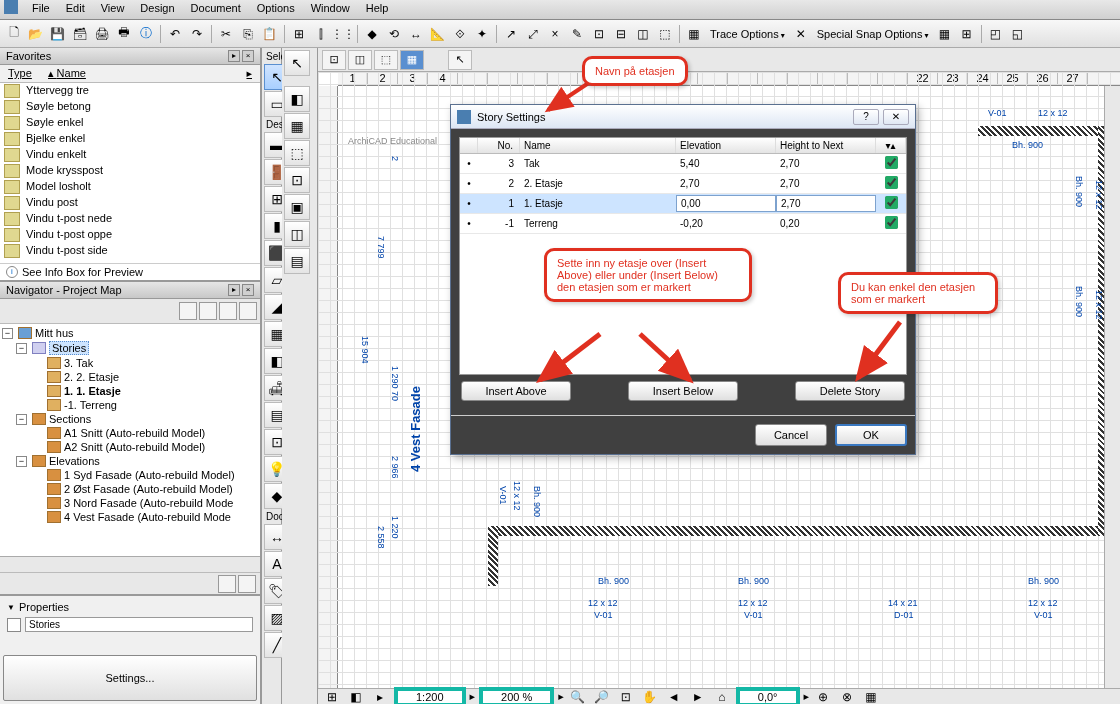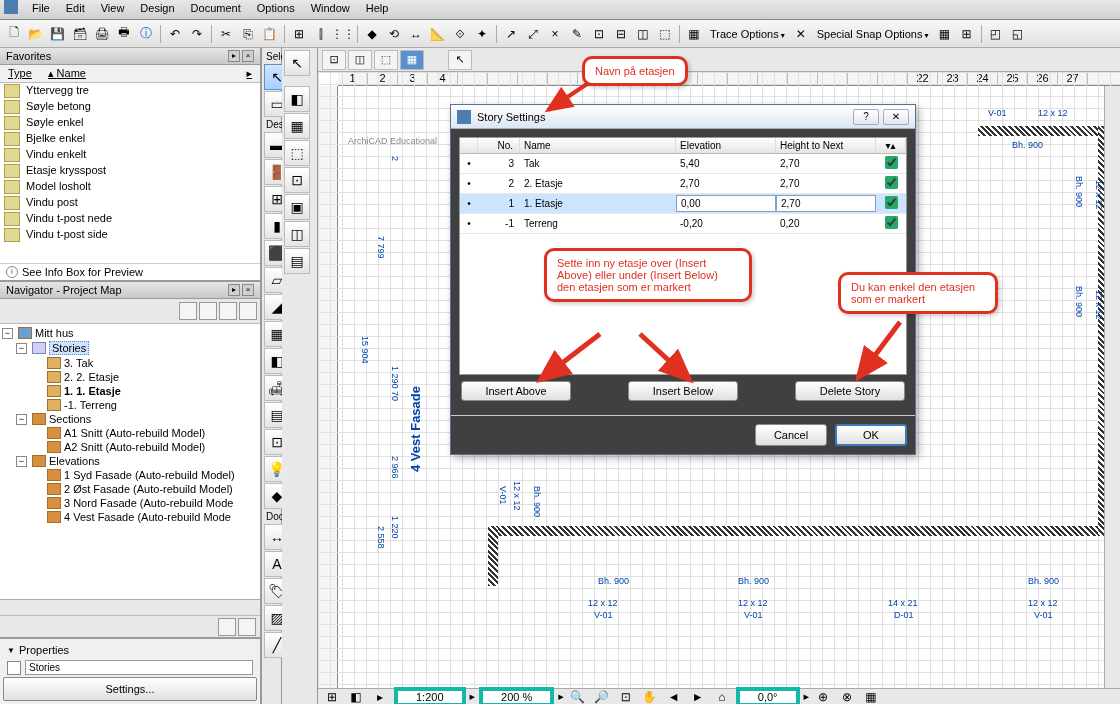--- a/index.html
+++ b/index.html
@@ -53,21 +53,21 @@
 .nav-bottom .nb { width:18px; height:18px; border:1px solid #999; background:#f4f4f4; }
 
 
 .props { border-top: 2px solid #999; }
 .props-body { padding: 3px; background: #f0f0f0; }
 .props-row { display: flex; align-items: center; padding: 2px 4px; }
 .props-row .tri { font-size: 8px; margin-right: 4px; }
 .props-input { display: flex; align-items: center; padding: 2px 4px; }
 .props-input .pi-icon { width:14px; height:14px; border:1px solid #888; margin-right:4px; background:#fff; }
 .props-input input { flex:1; border:1px solid #999; padding:1px 3px; font-size:10px; }
-.settings-btn { width: 100%; padding: 5px; margin-top: 0; background: linear-gradient(#fff,#e0e0e0); border: 1px solid #888; border-radius: 2px; }
+.settings-btn { width: 100%; padding: 16px; margin-top: 21px; background: linear-gradient(#fff,#e0e0e0); border: 1px solid #888; border-radius: 2px; }
 
 
 .toolbox { width: 20px; background: #e8e8e8; border-right: 1px solid #999; display: flex; flex-direction: column; padding: 2px; gap: 1px; }
 .toolbox .tx-label { font-size:10px; text-align:left; padding:1px 2px; }
 .toolbox .tx-btn { width: 26px; height: 26px; border: 1px solid #bbb; background: linear-gradient(#fff,#e4e4e4); display:flex; align-items:center; justify-content:center; font-size:14px; }
 .toolbox .tx-btn.sel { border-color:#5a8fd0; background: linear-gradient(#d0e4ff,#a8cfff); }
 
 
 .canvas-wrap { flex: 1; position: relative; background: #fff; overflow: hidden; }
 .canvas-topbar { height: 24px; background: #e8e8e8; border-bottom: 1px solid #aaa; display:flex; align-items:center; padding:0 4px; gap:2px; }
@@ -228,33 +228,37 @@
         <div class="fav-row">
             <span class="icon"></span>
             <span>Bjelke enkel</span>
           </div>
         <div class="fav-row">
             <span class="icon"></span>
             <span>Vindu enkelt</span>
           </div>
         <div class="fav-row">
             <span class="icon"></span>
-            <span>Etasje krysspost</span>
+            <span>Mode krysspost</span>
           </div>
         <div class="fav-row">
             <span class="icon"></span>
             <span>Model losholt</span>
           </div>
         <div class="fav-row">
             <span class="icon"></span>
             <span>Vindu post</span>
           </div>
         <div class="fav-row">
             <span class="icon"></span>
             <span>Vindu t-post nede</span>
+          </div>
+        <div class="fav-row">
+            <span class="icon"></span>
+            <span>Vindu t-post oppe</span>
           </div>
         <div class="fav-row">
             <span class="icon"></span>
             <span>Vindu t-post side</span>
           </div>
       </div>
       <div class="fav-info">
           <span class="i">i</span>
           <span>See Info Box for Preview</span>
         </div>

